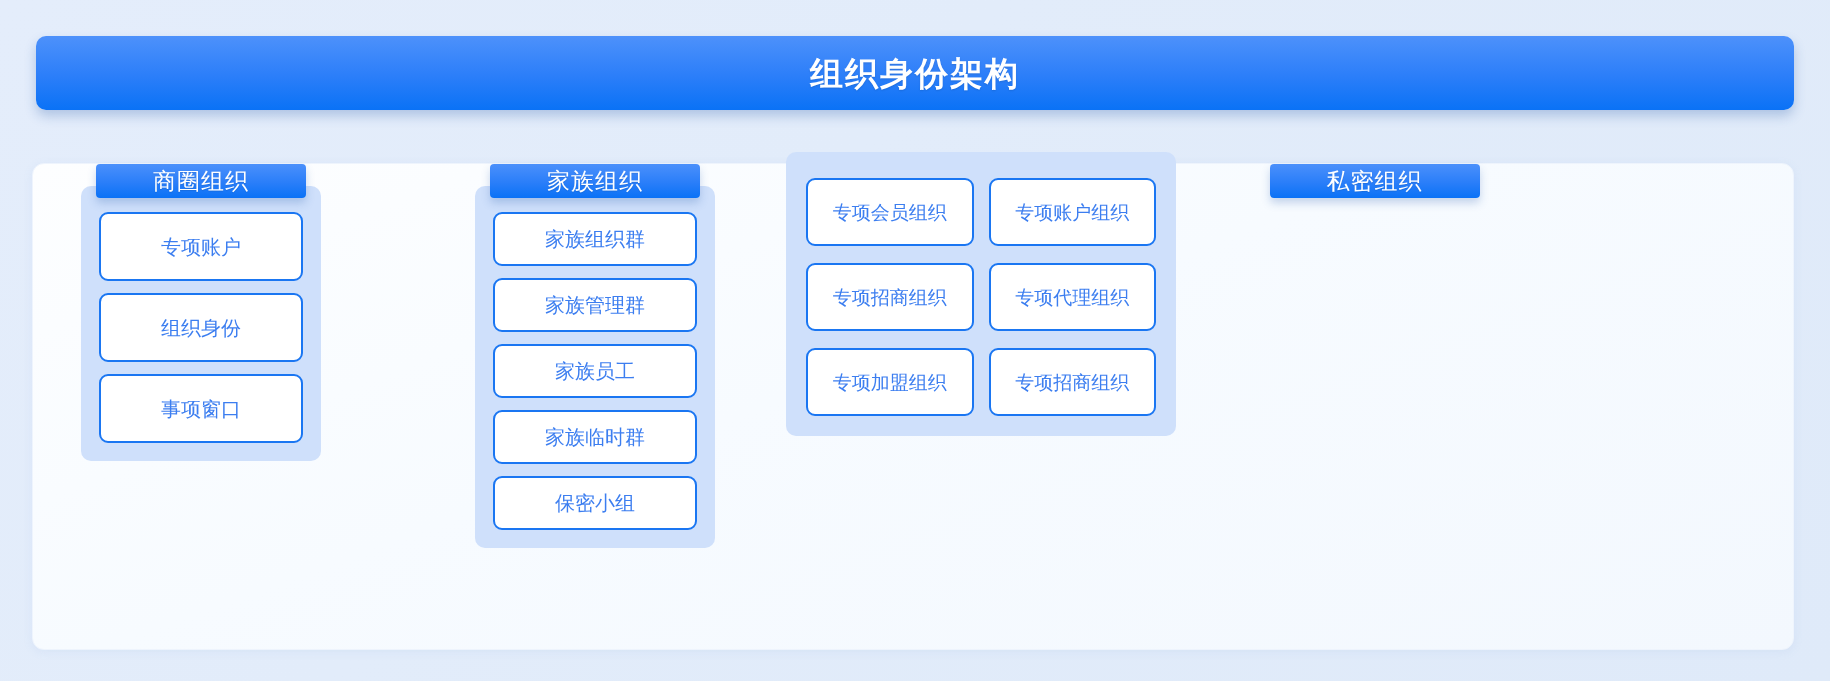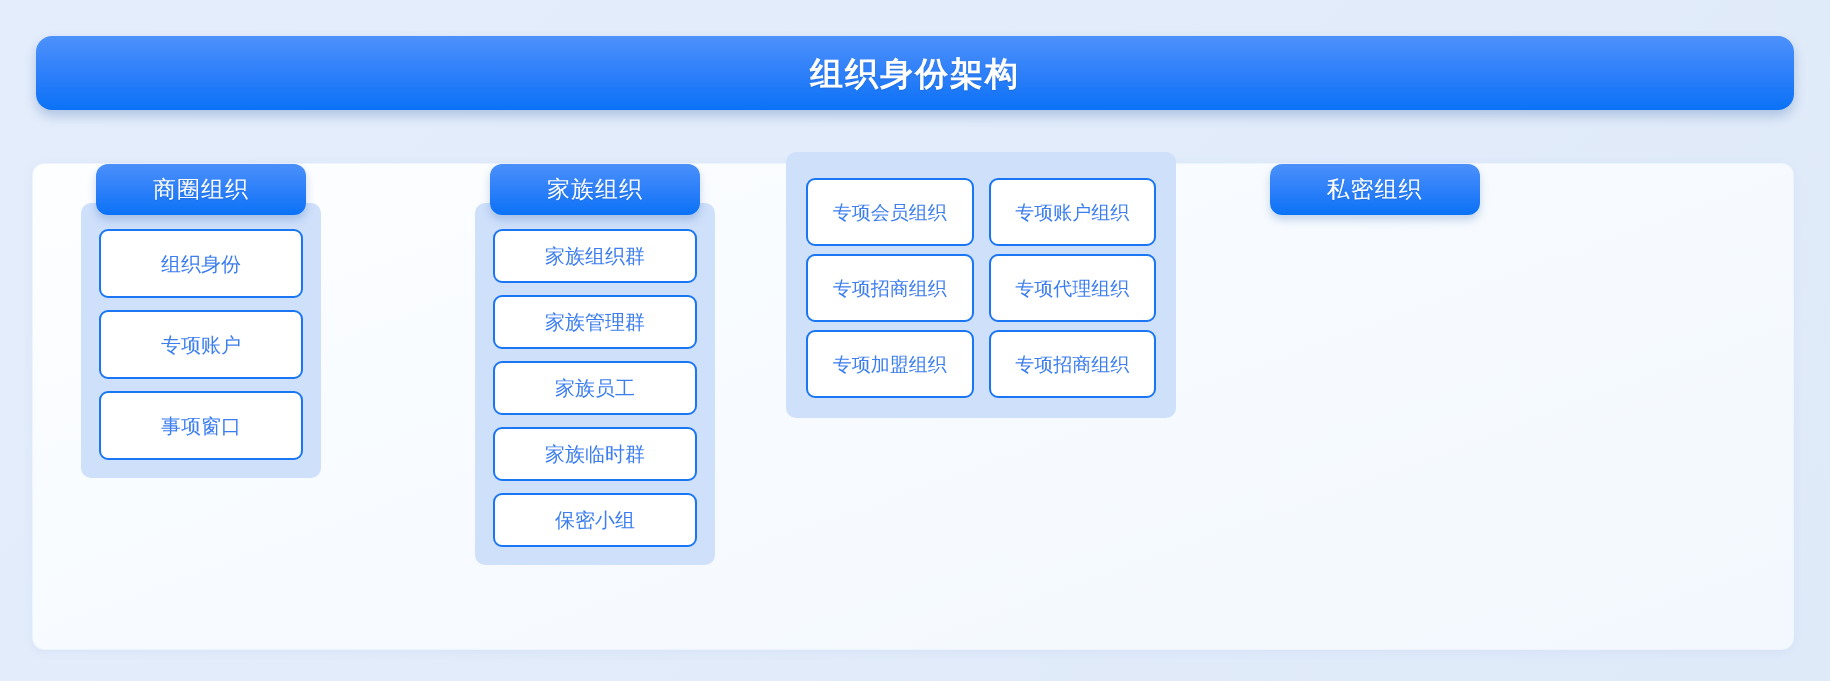--- a/index.html
+++ b/index.html
@@ -21,21 +21,21 @@
     padding: 0;
   }
 
   
   .banner {
     position: absolute;
     left: 36px;
     top: 36px;
     width: 1758px;
     height: 74px;
-    border-radius: 16px;
+    border-radius: 10px;
     background: linear-gradient(180deg, #4d91fb 0%, #2b7ef9 55%, #0a72f6 100%);
     box-shadow: 0 6px 12px rgba(40, 90, 170, 0.28);
     display: flex;
     align-items: center;
     justify-content: center;
   }
   .banner-title {
     color: #ffffff;
     font-size: 33px;
     font-weight: bold;
@@ -72,22 +72,22 @@
   }
   .col-0 { left: 48px;  width: 240px; }
   .col-1 { left: 442px; width: 240px; }
   .col-2 { left: 753px; width: 390px; }
   .col-3 { left: 1223px; width: 237px; }
 
   .card-header {
     position: relative;
     z-index: 3;
     margin: 0 auto;
-    height: 51px;
-    border-radius: 12px;
+    height: 34px;
+    border-radius: 4px;
     background: linear-gradient(180deg, #4b90fb 0%, #2a7ef9 55%, #0a72f6 100%);
     box-shadow: 0 5px 9px rgba(45, 95, 175, 0.25);
     display: flex;
     align-items: center;
     justify-content: center;
   }
   .col-0 .card-header,
   .col-1 .card-header,
   .col-3 .card-header { width: 210px; }
   .col-2 .card-header { width: 340px; }
@@ -111,21 +111,21 @@
     background: #cfe0fb;
     padding: 26px 18px 18px 18px;
     display: flex;
     flex-direction: column;
     gap: 12px;
   }
   .col-2 .card-body {
     padding: 26px 20px 20px 20px;
     display: grid;
     grid-template-columns: 1fr 1fr;
-    gap: 8px 15px;
+    gap: 17px 15px;
   }
 
   .item {
     box-sizing: border-box;
     background: #ffffff;
     border: 2px solid #1a76f2;
     border-radius: 9px;
     color: #3c7ef0;
     font-size: 20px;
     line-height: 1;
@@ -148,22 +148,22 @@
     <div class="banner-title">组织身份架构</div>
   </div>
 
   <div class="panel">
     <div class="columns" id="columns-root">
         <div class="col col-0">
           <div class="card-header">
             <div class="card-header-title">商圈组织</div>
           </div>
           <div class="card-body">
+            <div class="item">专项账户</div>
             <div class="item">组织身份</div>
-            <div class="item">专项账户</div>
             <div class="item">事项窗口</div>
           </div>
         </div>
         <div class="col col-1">
           <div class="card-header">
             <div class="card-header-title">家族组织</div>
           </div>
           <div class="card-body">
             <div class="item">家族组织群</div>
             <div class="item">家族管理群</div>

